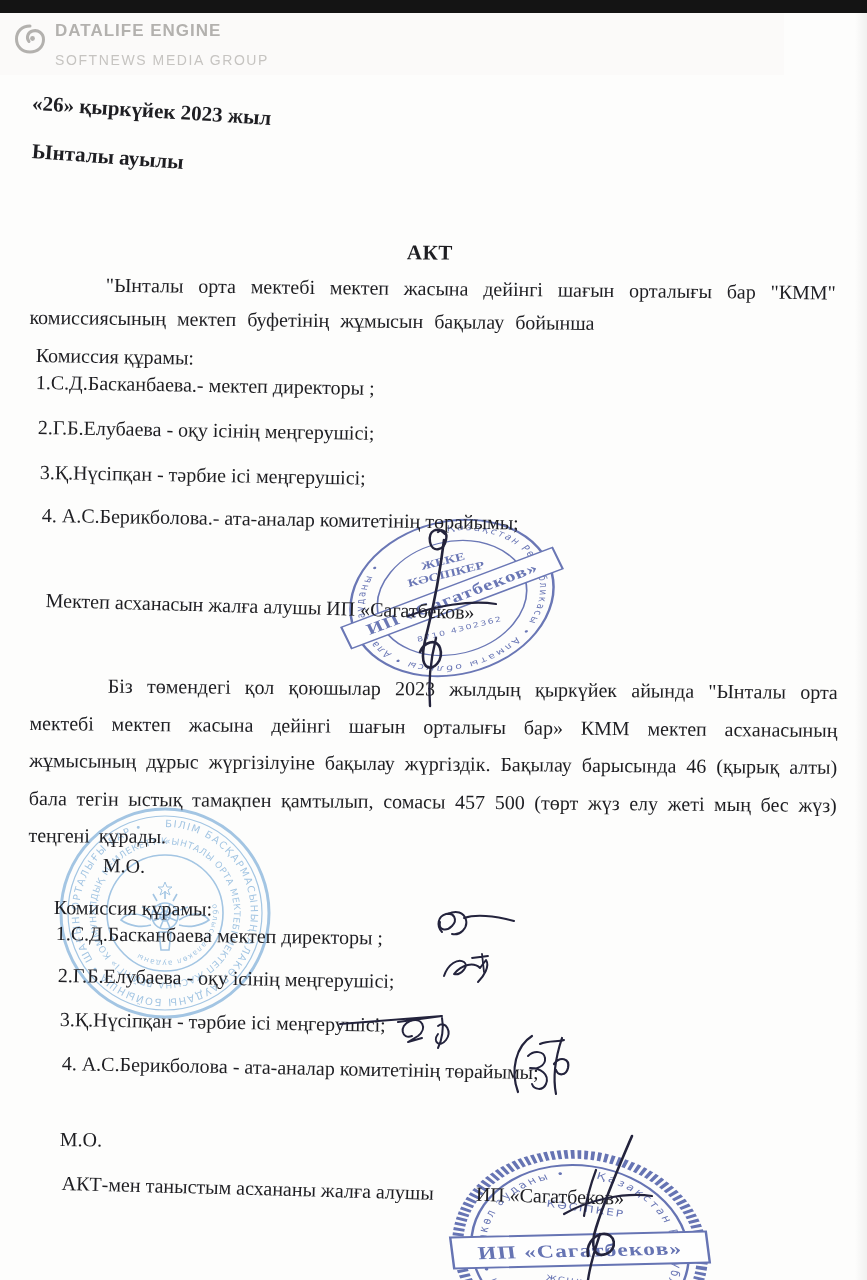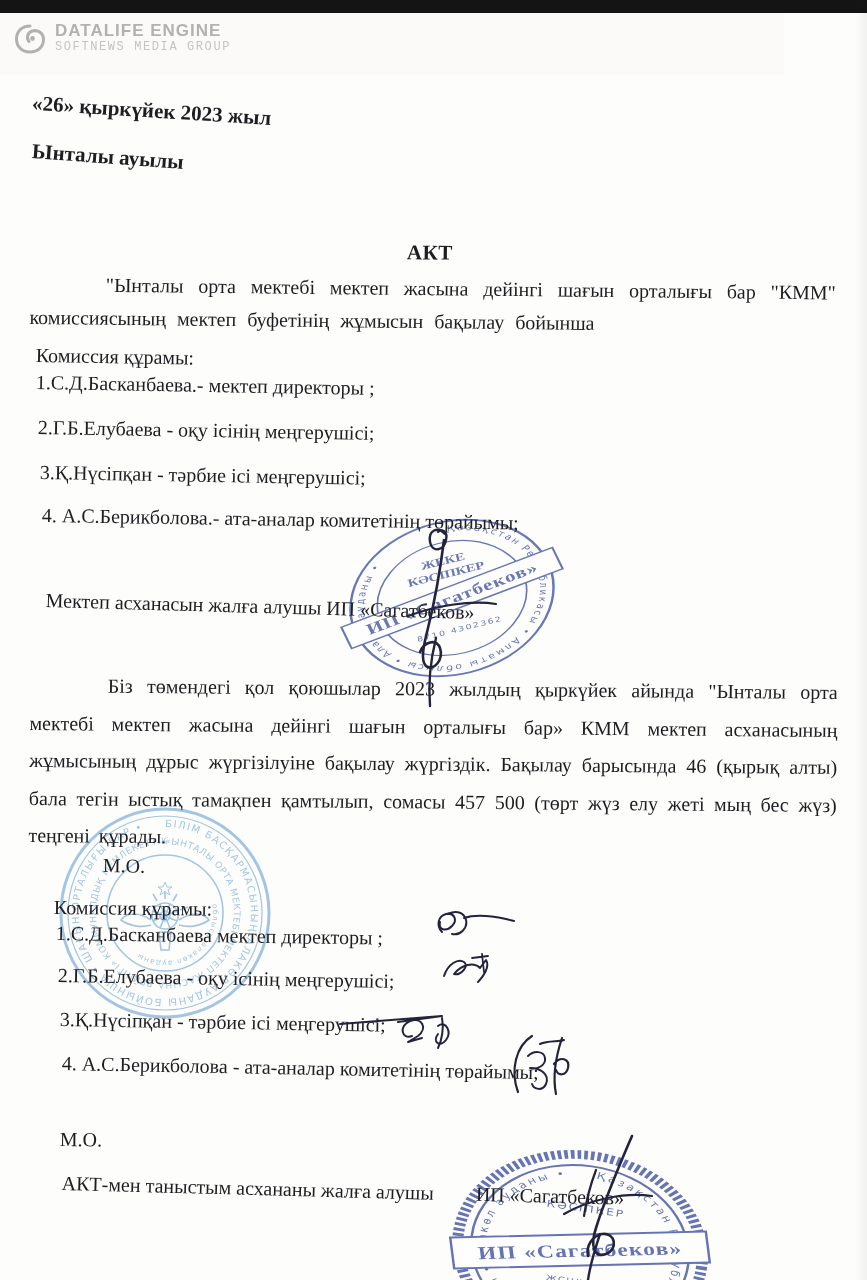--- a/index.html
+++ b/index.html
@@ -8,21 +8,21 @@
     position:relative; width:867px; height:1280px; overflow:hidden;
     background:#fdfdfc; font-family:"Liberation Serif","DejaVu Serif",serif;
     color:#1e1e22; margin:0 auto;
   }
   
   #topbar { position:absolute; left:0; top:0; width:867px; height:13px; background:#141414; }
   #banner { position:absolute; left:0; top:13px; width:784px; height:62px; background:#fbfaf9; }
   .logo-wrap { position:absolute; left:13px; top:9px; display:flex; align-items:flex-start; gap:8px; }
   .logo-text { font-family:"Liberation Sans","DejaVu Sans",sans-serif; color:#b3b1ae; }
   .logo-title { font-size:17px; font-weight:bold; letter-spacing:1px; line-height:18px; }
-  .logo-sub { font-size:12px; letter-spacing:1.6px; color:#c6c4c1; margin-top:0;font-family:Liberation Mono, monospace; }
+  .logo-sub { font-size:14px; letter-spacing:1.6px; color:#c6c4c1; margin-top:12px; }
   
   .doc-line { position:absolute; font-size:20px; white-space:nowrap; z-index:2; transform-origin:left top; }
   .bold { font-weight:bold; }
   .para { position:absolute; font-size:20px; text-align:justify; z-index:2; transform-origin:left top; }
   .stamp { position:absolute; z-index:1; }
   .sig { position:absolute; z-index:3; }
   .sig path { stroke:#23233c; fill:none; stroke-linecap:round; stroke-linejoin:round; }
   .gap-span { display:inline-block; width:42px; }
   
   #page:after {

